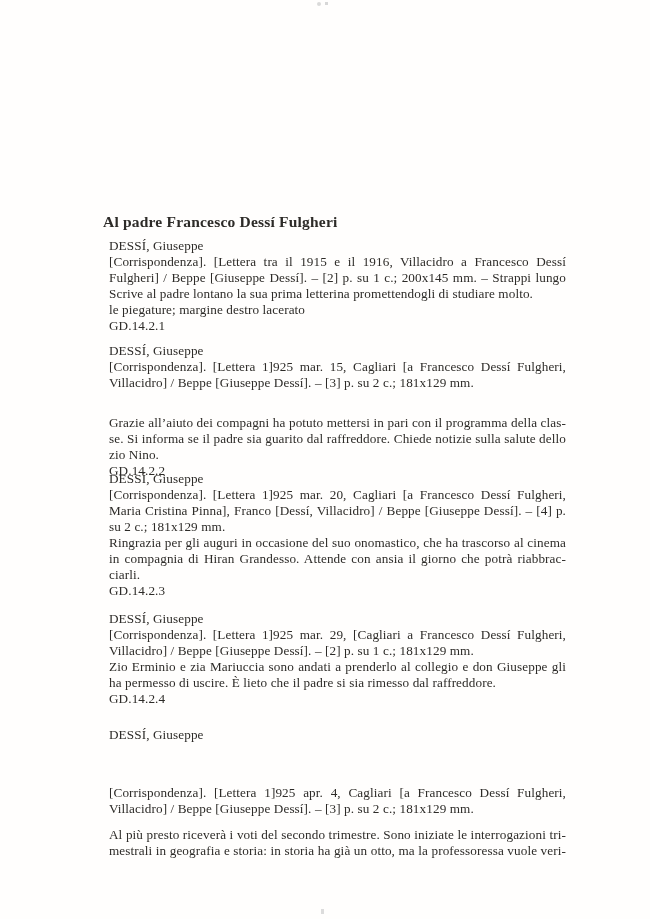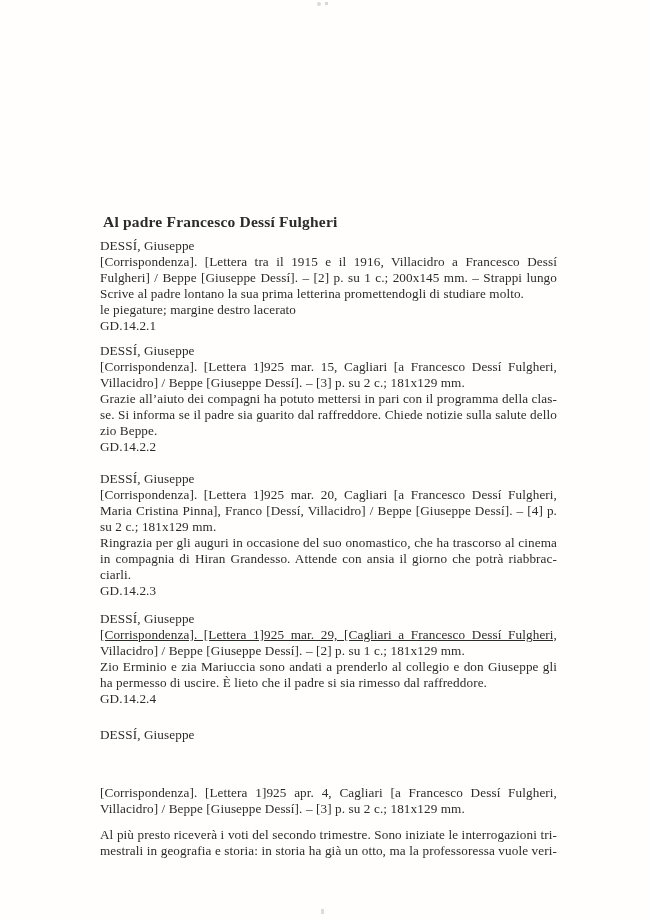--- a/index.html
+++ b/index.html
@@ -15,21 +15,21 @@
     position:absolute;
     left:103px;top:189px;
     font-size:15.5px;
     font-weight:bold;
     letter-spacing:.2px;
     white-space:nowrap;
     margin-top:24px;
   }
   .entry{
     position:absolute;
-    left:100px;
+    left:109px;
     width:457px;
   }
   .ln{
     font-size:13.2px;
     line-height:16px;
     height:16px;
     white-space:nowrap;
     overflow:visible;
     letter-spacing:.1px;
   }
@@ -55,38 +55,38 @@
         <div class="ln j" style="word-spacing: 4.00994px;"><span class="t">[Corrispondenza]. [Lettera tra il 1915 e il 1916, Villacidro a Francesco Dessí</span></div>
         <div class="ln j" style="word-spacing: 0.941667px;"><span class="t">Fulgheri] / Beppe [Giuseppe Dessí]. – [2] p. su 1 c.; 200x145 mm. – Strappi lungo</span></div>
         <div class="ln"><span class="t">Scrive al padre lontano la sua prima letterina promettendogli di studiare molto.</span></div>
         <div class="ln"><span class="t">le piegature; margine destro lacerato</span></div>
         <div class="ln"><span class="t">GD.14.2.1</span></div>
       </section>
       <section class="entry" style="top: 343px;">
         <div class="ln"><span class="t">DESSÍ, Giuseppe</span></div>
         <div class="ln j" style="word-spacing: 3.14757px;"><span class="t">[Corrispondenza]. [Lettera 1]925 mar. 15, Cagliari [a Francesco Dessí Fulgheri,</span></div>
         <div class="ln"><span class="t">Villacidro] / Beppe [Giuseppe Dessí]. – [3] p. su 2 c.; 181x129 mm.</span></div>
-        <div class="ln j" style="word-spacing: 0.105769px;"><span class="t">Grazie all’aiuto dei compagni ha potuto mettersi in pari con il programma della clas-</span></div>
+        <div class="ln j" style="word-spacing: 0.105769px; margin-top: 24px;"><span class="t">Grazie all’aiuto dei compagni ha potuto mettersi in pari con il programma della clas-</span></div>
         <div class="ln j" style="word-spacing: 0.111607px;"><span class="t">se. Si informa se il padre sia guarito dal raffreddore. Chiede notizie sulla salute dello</span></div>
-        <div class="ln"><span class="t">zio Beppe.</span></div>
+        <div class="ln"><span class="t">zio Nino.</span></div>
         <div class="ln"><span class="t">GD.14.2.2</span></div>
       </section>
       <section class="entry" style="top: 471px;">
         <div class="ln"><span class="t">DESSÍ, Giuseppe</span></div>
         <div class="ln j" style="word-spacing: 3.14757px;"><span class="t">[Corrispondenza]. [Lettera 1]925 mar. 20, Cagliari [a Francesco Dessí Fulgheri,</span></div>
         <div class="ln j" style="word-spacing: 0.601562px;"><span class="t">Maria Cristina Pinna], Franco [Dessí, Villacidro] / Beppe [Giuseppe Dessí]. – [4] p.</span></div>
         <div class="ln"><span class="t">su 2 c.; 181x129 mm.</span></div>
         <div class="ln j" style="word-spacing: 0.253606px;"><span class="t">Ringrazia per gli auguri in occasione del suo onomastico, che ha trascorso al cinema</span></div>
         <div class="ln j" style="word-spacing: 1.68099px; text-align: right;"><span class="t">in compagnia di Hiran Grandesso. Attende con ansia il giorno che potrà riabbrac-</span></div>
         <div class="ln"><span class="t">ciarli.</span></div>
         <div class="ln"><span class="t">GD.14.2.3</span></div>
       </section>
       <section class="entry" style="top: 611px;">
         <div class="ln"><span class="t">DESSÍ, Giuseppe</span></div>
-        <div class="ln j" style="word-spacing: 3.14757px; text-decoration: underline;"><span class="t">[Corrispondenza]. [Lettera 1]925 mar. 29, [Cagliari a Francesco Dessí Fulgheri,</span></div>
+        <div class="ln j" style="word-spacing: 3.14757px;"><span class="t">[Corrispondenza]. [Lettera 1]925 mar. 29, [Cagliari a Francesco Dessí Fulgheri,</span></div>
         <div class="ln"><span class="t">Villacidro] / Beppe [Giuseppe Dessí]. – [2] p. su 1 c.; 181x129 mm.</span></div>
         <div class="ln j" style="word-spacing: 0.824777px;"><span class="t">Zio Erminio e zia Mariuccia sono andati a prenderlo al collegio e don Giuseppe gli</span></div>
         <div class="ln"><span class="t">ha permesso di uscire. È lieto che il padre si sia rimesso dal raffreddore.</span></div>
         <div class="ln"><span class="t">GD.14.2.4</span></div>
       </section>
       <section class="entry" style="top: 727px;">
         <div class="ln"><span class="t">DESSÍ, Giuseppe</span></div>
         <div class="ln j" style="word-spacing: 4.29861px; margin-top: 42px;"><span class="t">[Corrispondenza]. [Lettera 1]925 apr. 4, Cagliari [a Francesco Dessí Fulgheri,</span></div>
         <div class="ln"><span class="t">Villacidro] / Beppe [Giuseppe Dessí]. – [3] p. su 2 c.; 181x129 mm.</span></div>
         <div class="ln j" style="word-spacing: 0.102163px; margin-top: 10px;"><span class="t">Al più presto riceverà i voti del secondo trimestre. Sono iniziate le interrogazioni tri-</span></div>

